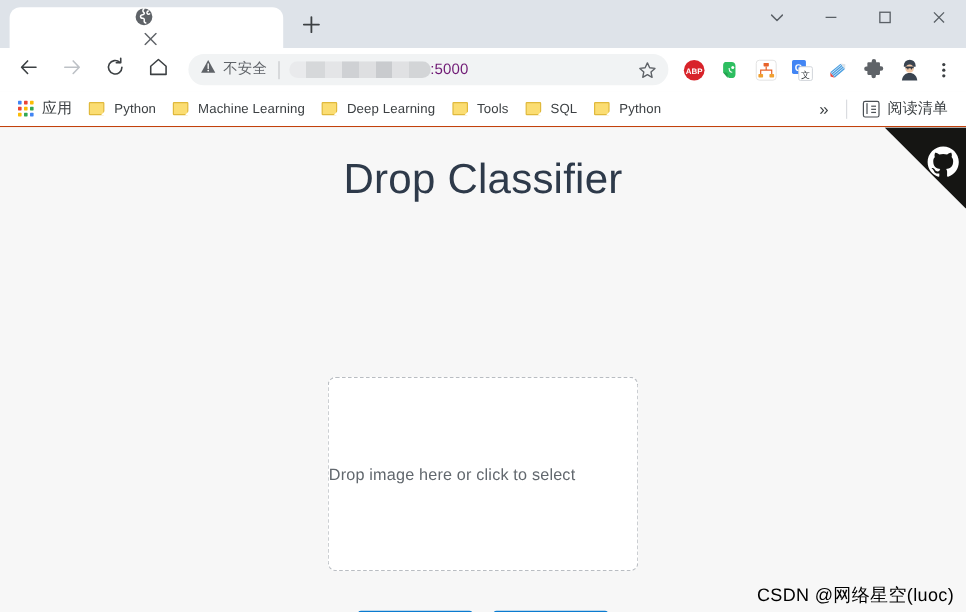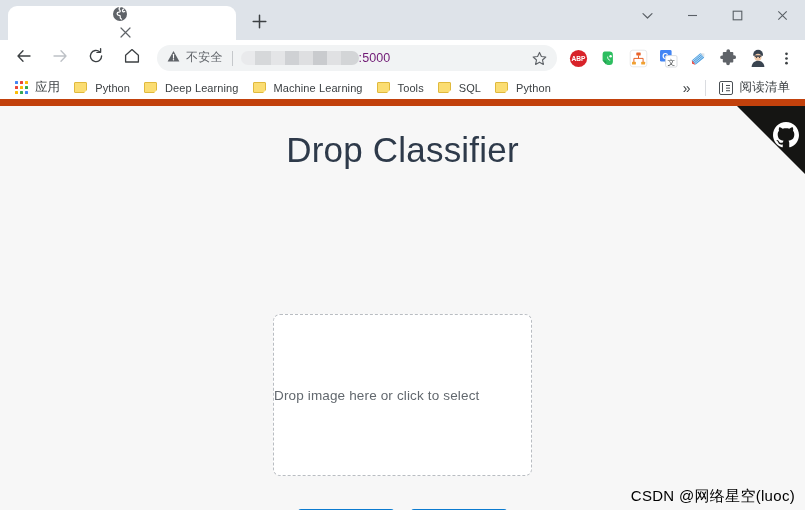--- a/index.html
+++ b/index.html
@@ -192,21 +192,21 @@
     color: #3c4043;
   }
 
   
   .bookmarks {
     height: 30px;
     background: #ffffff;
     display: flex;
     align-items: center;
     padding: 0 8px 0 8px;
-    border-bottom: 7px solid #c2410c;
+    border-bottom: 1px solid #c2410c;
     box-sizing: border-box;
     position: relative;
   }
   .bm {
     display: flex;
     align-items: center;
     height: 22px;
     padding: 0 7px;
     border-radius: 4px;
     flex: 0 0 auto;
@@ -591,29 +591,29 @@
           <span class="fcorner"></span>
         </span>
       <span class="bm-label">Python</span>
     </div>
 
     <div class="bm">
       <span class="folder">
           <span class="fbody"></span>
           <span class="fcorner"></span>
         </span>
-      <span class="bm-label">Deep Learning</span>
+      <span class="bm-label">Machine Learning</span>
     </div>
 
     <div class="bm">
       <span class="folder">
           <span class="fbody"></span>
           <span class="fcorner"></span>
         </span>
-      <span class="bm-label">Machine Learning</span>
+      <span class="bm-label">Deep Learning</span>
     </div>
 
     <div class="bm">
       <span class="folder">
           <span class="fbody"></span>
           <span class="fcorner"></span>
         </span>
       <span class="bm-label">Tools</span>
     </div>
 

